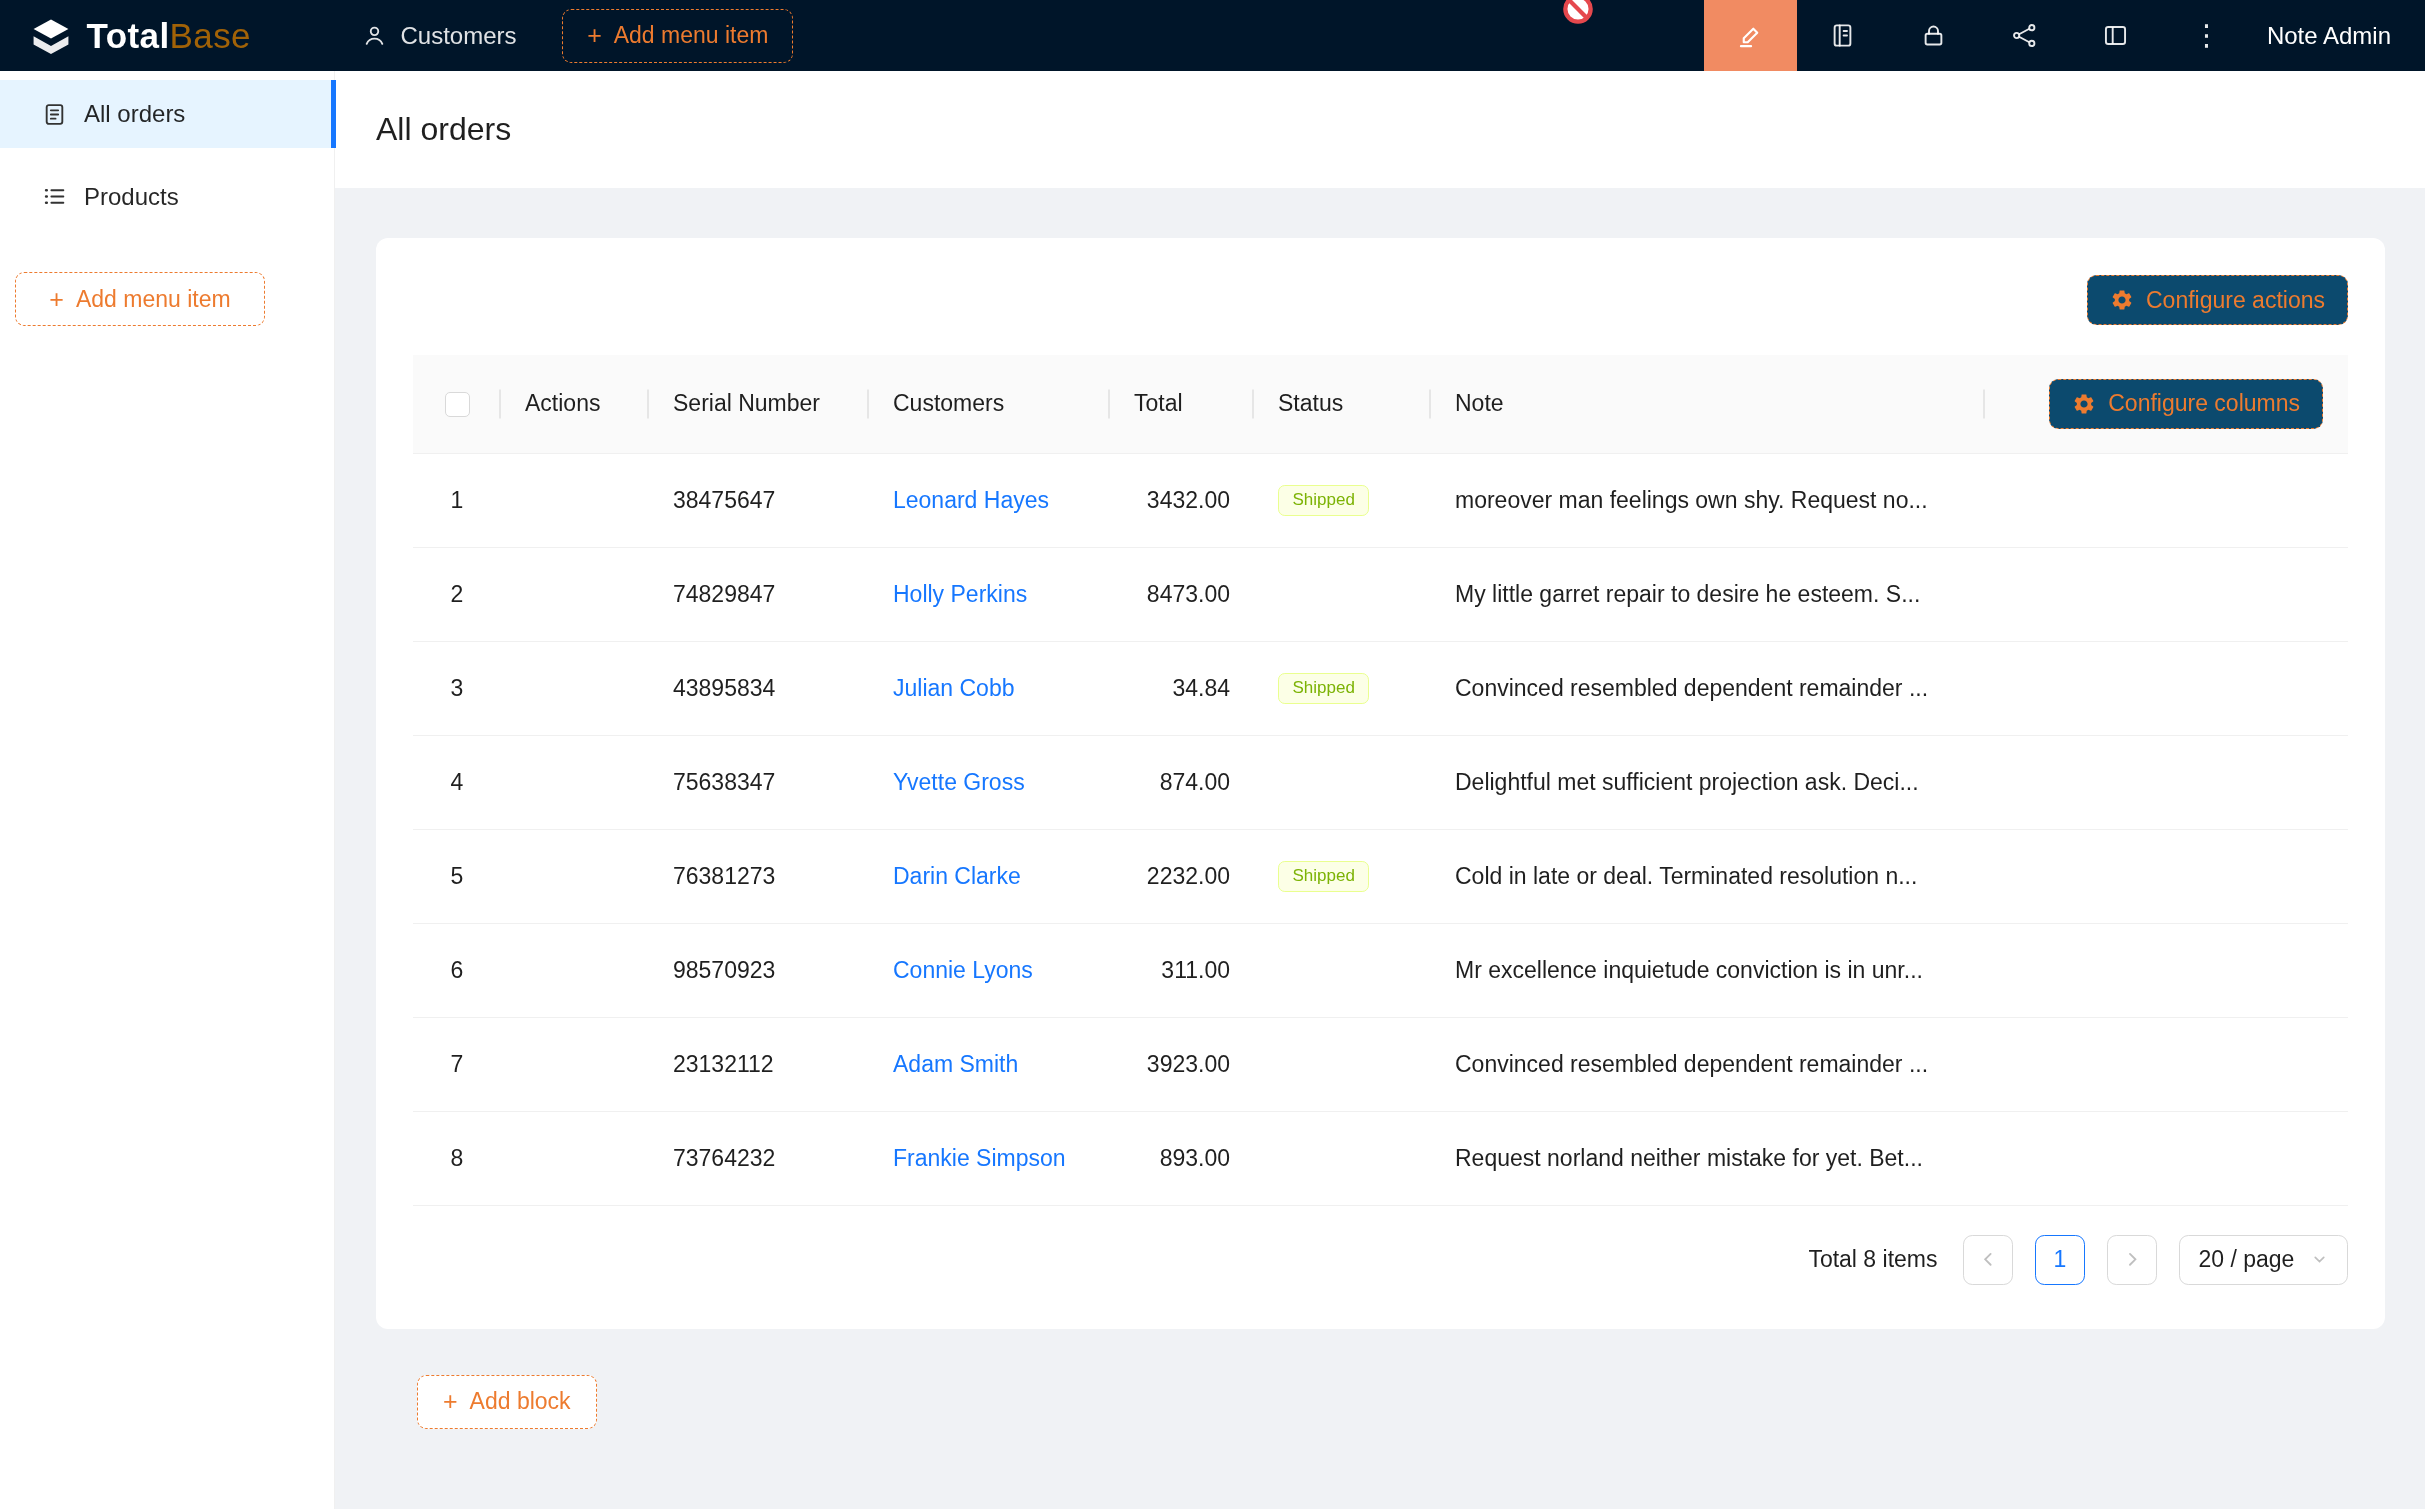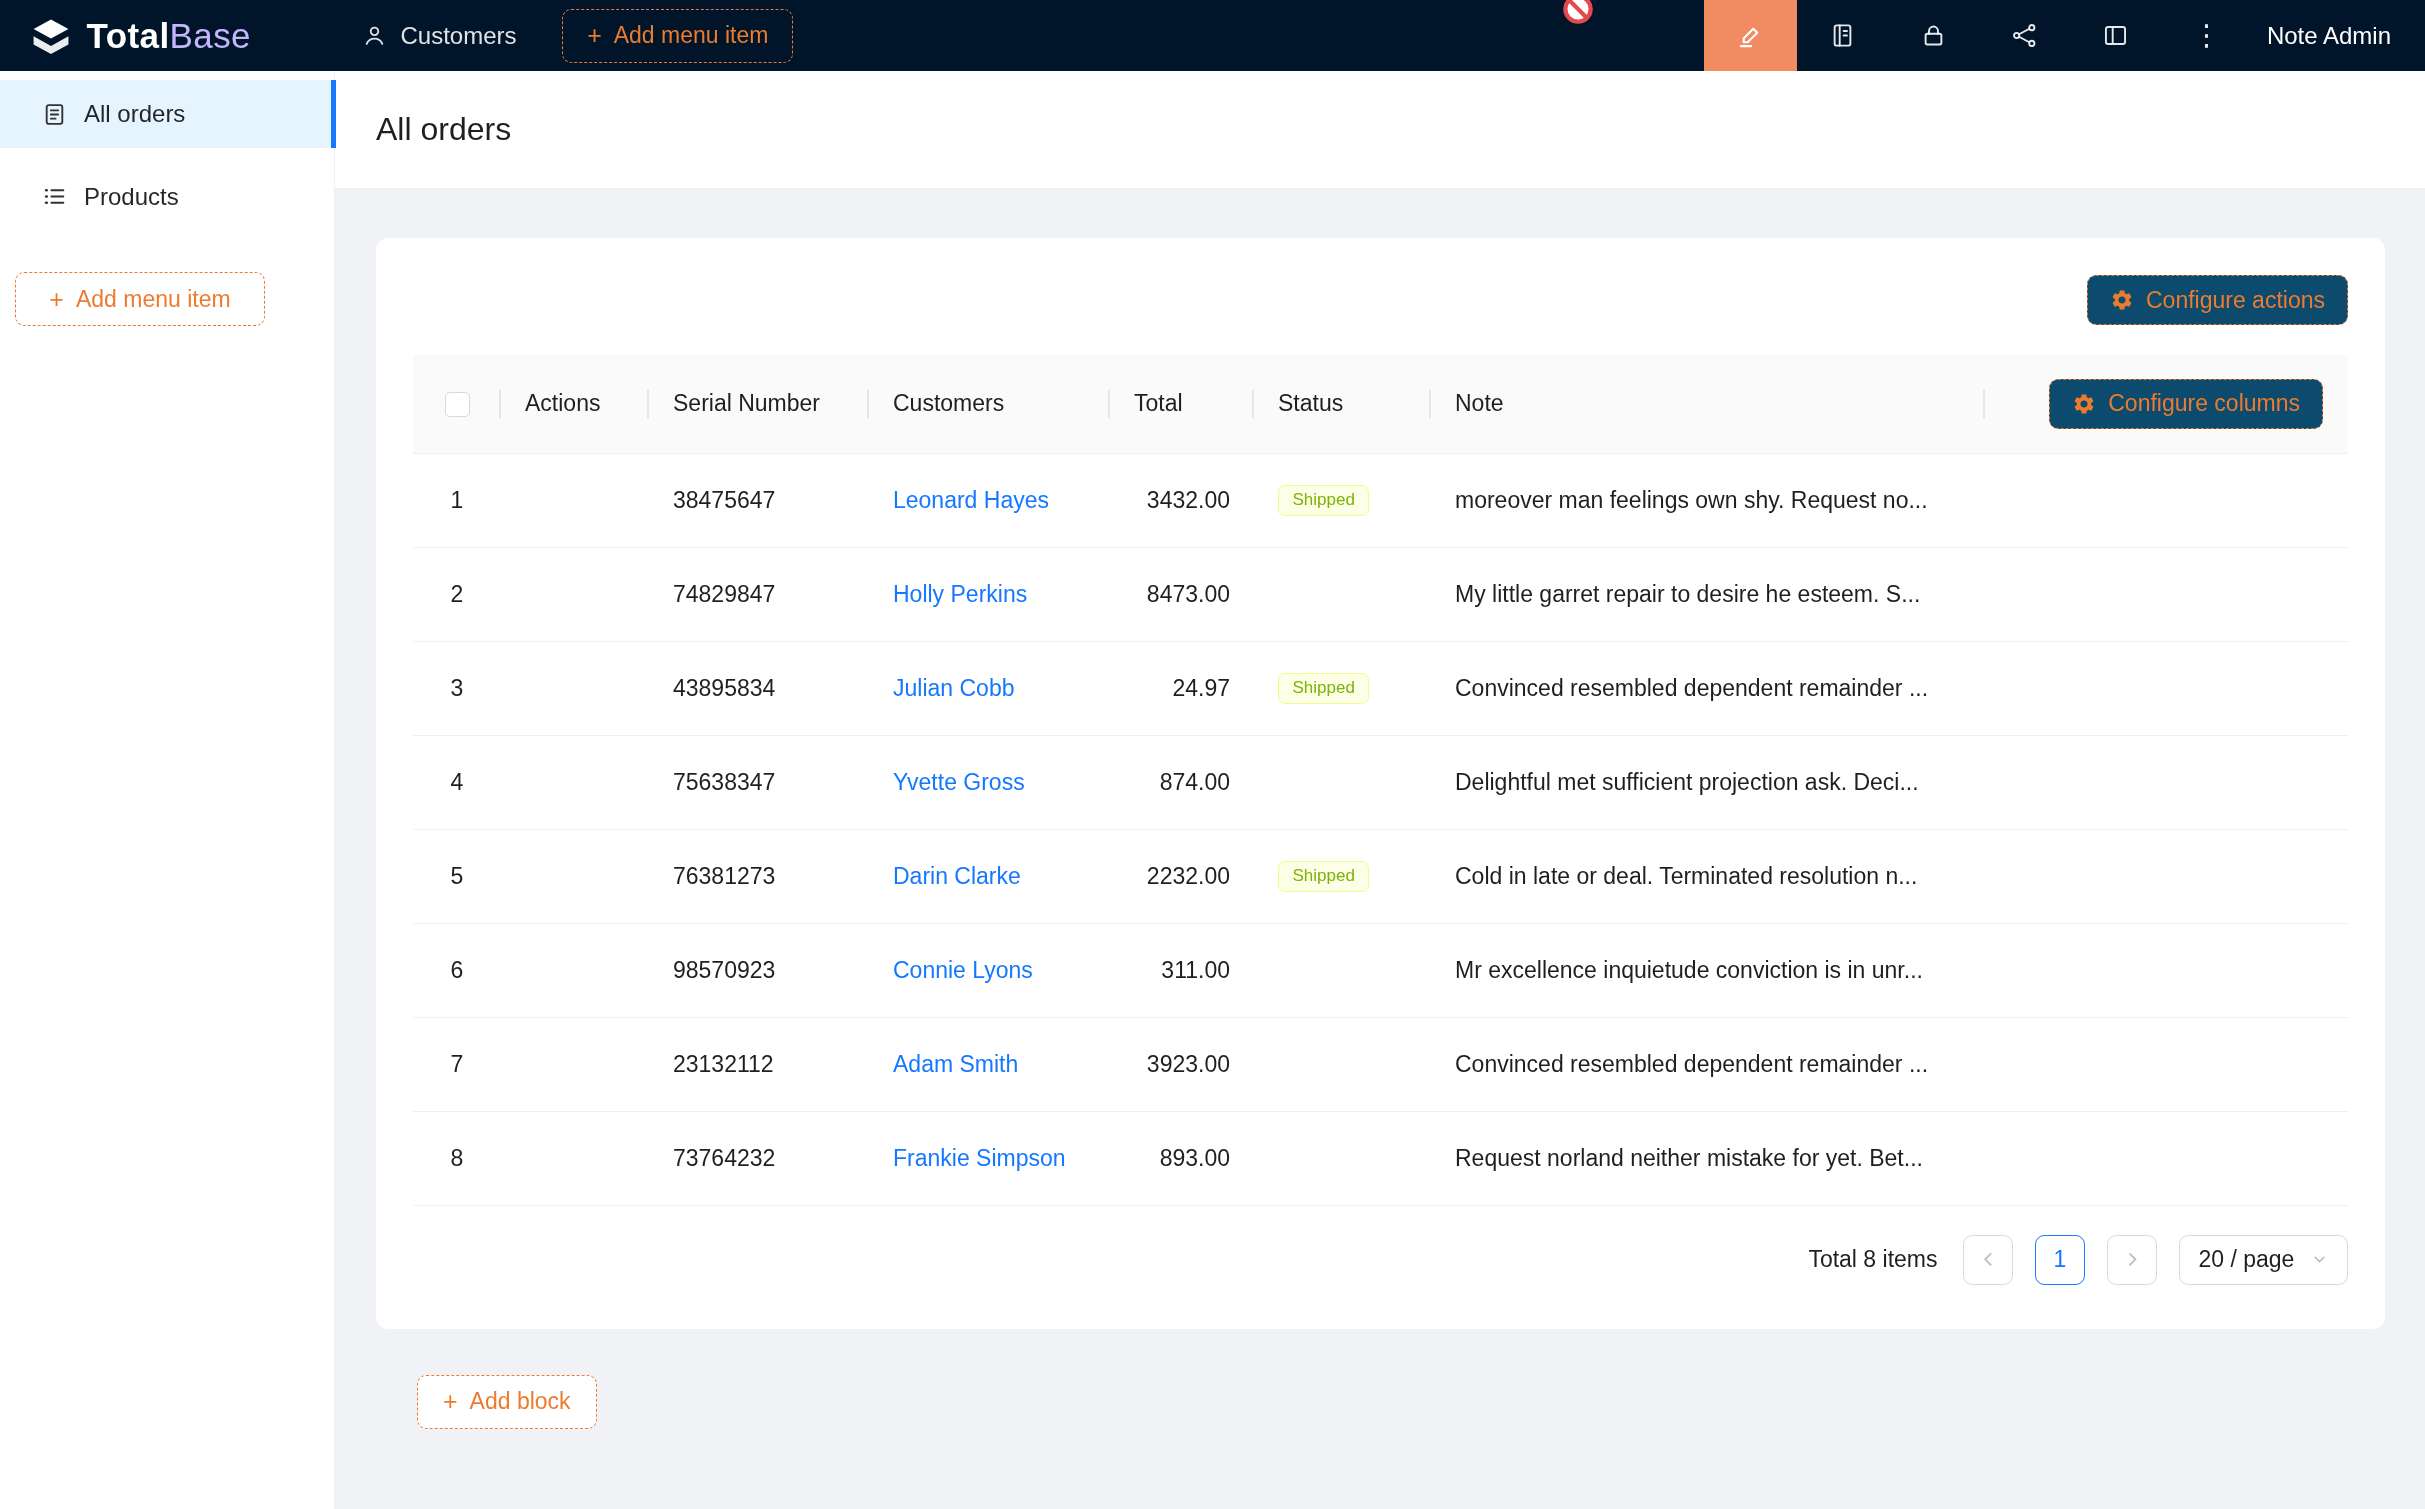--- a/index.html
+++ b/index.html
@@ -15,21 +15,21 @@
   *{box-sizing:border-box;margin:0;padding:0;}
   html,body{width:2426px;height:1509px;overflow:hidden;}
   body{font-family:"Liberation Sans",sans-serif;background:#f0f2f5;color:rgba(0,0,0,0.88);position:relative;}
 
   
   .topbar{position:absolute;top:0;left:0;width:2426px;height:71px;background:var(--topbar-bg);
     display:flex;align-items:center;color:#fff;z-index:20;}
   .logo{display:flex;align-items:center;gap:13.5px;padding:0 29px;width:335px;flex:0 0 335px;cursor:pointer;}
   .logo-text{font-size:35px;letter-spacing:0.4px;white-space:nowrap;}
   .logo-text b{font-weight:700;color:#fff;}
-  .logo-text .logo-base{font-weight:400;color:#c4b5fd;}
+  .logo-text .logo-base{font-weight:400;color:#a16207;}
   .nav-item{display:flex;align-items:center;gap:13.5px;padding:0 27px;height:100%;
     font-size:24px;color:rgba(255,255,255,0.88);cursor:pointer;white-space:nowrap;}
   .nav-item.active{background:rgba(255,255,255,0.10);}
   .nav-icon{display:flex;align-items:center;}
   .dashed-btn{display:inline-flex;align-items:center;justify-content:center;gap:12px;
     border:1.7px dashed var(--accent-orange);color:var(--accent-orange);background:transparent;
     border-radius:9.3px;font-size:23px;cursor:pointer;font-family:inherit;white-space:nowrap;}
   .topbar-add{height:54px;padding:0 24px;margin-left:18.6px;}
   .plus{font-size:25px;line-height:1;font-weight:400;}
   .blocked-cursor{position:absolute;left:1562px;top:-6.8px;}
@@ -271,21 +271,21 @@
               <td class="col-total">8473.00</td>
               <td></td>
               <td class="col-note">My little garret repair to desire he esteem. S...</td>
               <td></td>
             </tr>
             <tr>
               <td class="col-index">3</td>
               <td></td>
               <td>43895834</td>
               <td><a class="link">Julian Cobb</a></td>
-              <td class="col-total">24.97</td>
+              <td class="col-total">34.84</td>
               <td><span class="tag">Shipped</span></td>
               <td class="col-note">Convinced resembled dependent remainder ...</td>
               <td></td>
             </tr>
             <tr>
               <td class="col-index">4</td>
               <td></td>
               <td>75638347</td>
               <td><a class="link">Yvette Gross</a></td>
               <td class="col-total">874.00</td>

